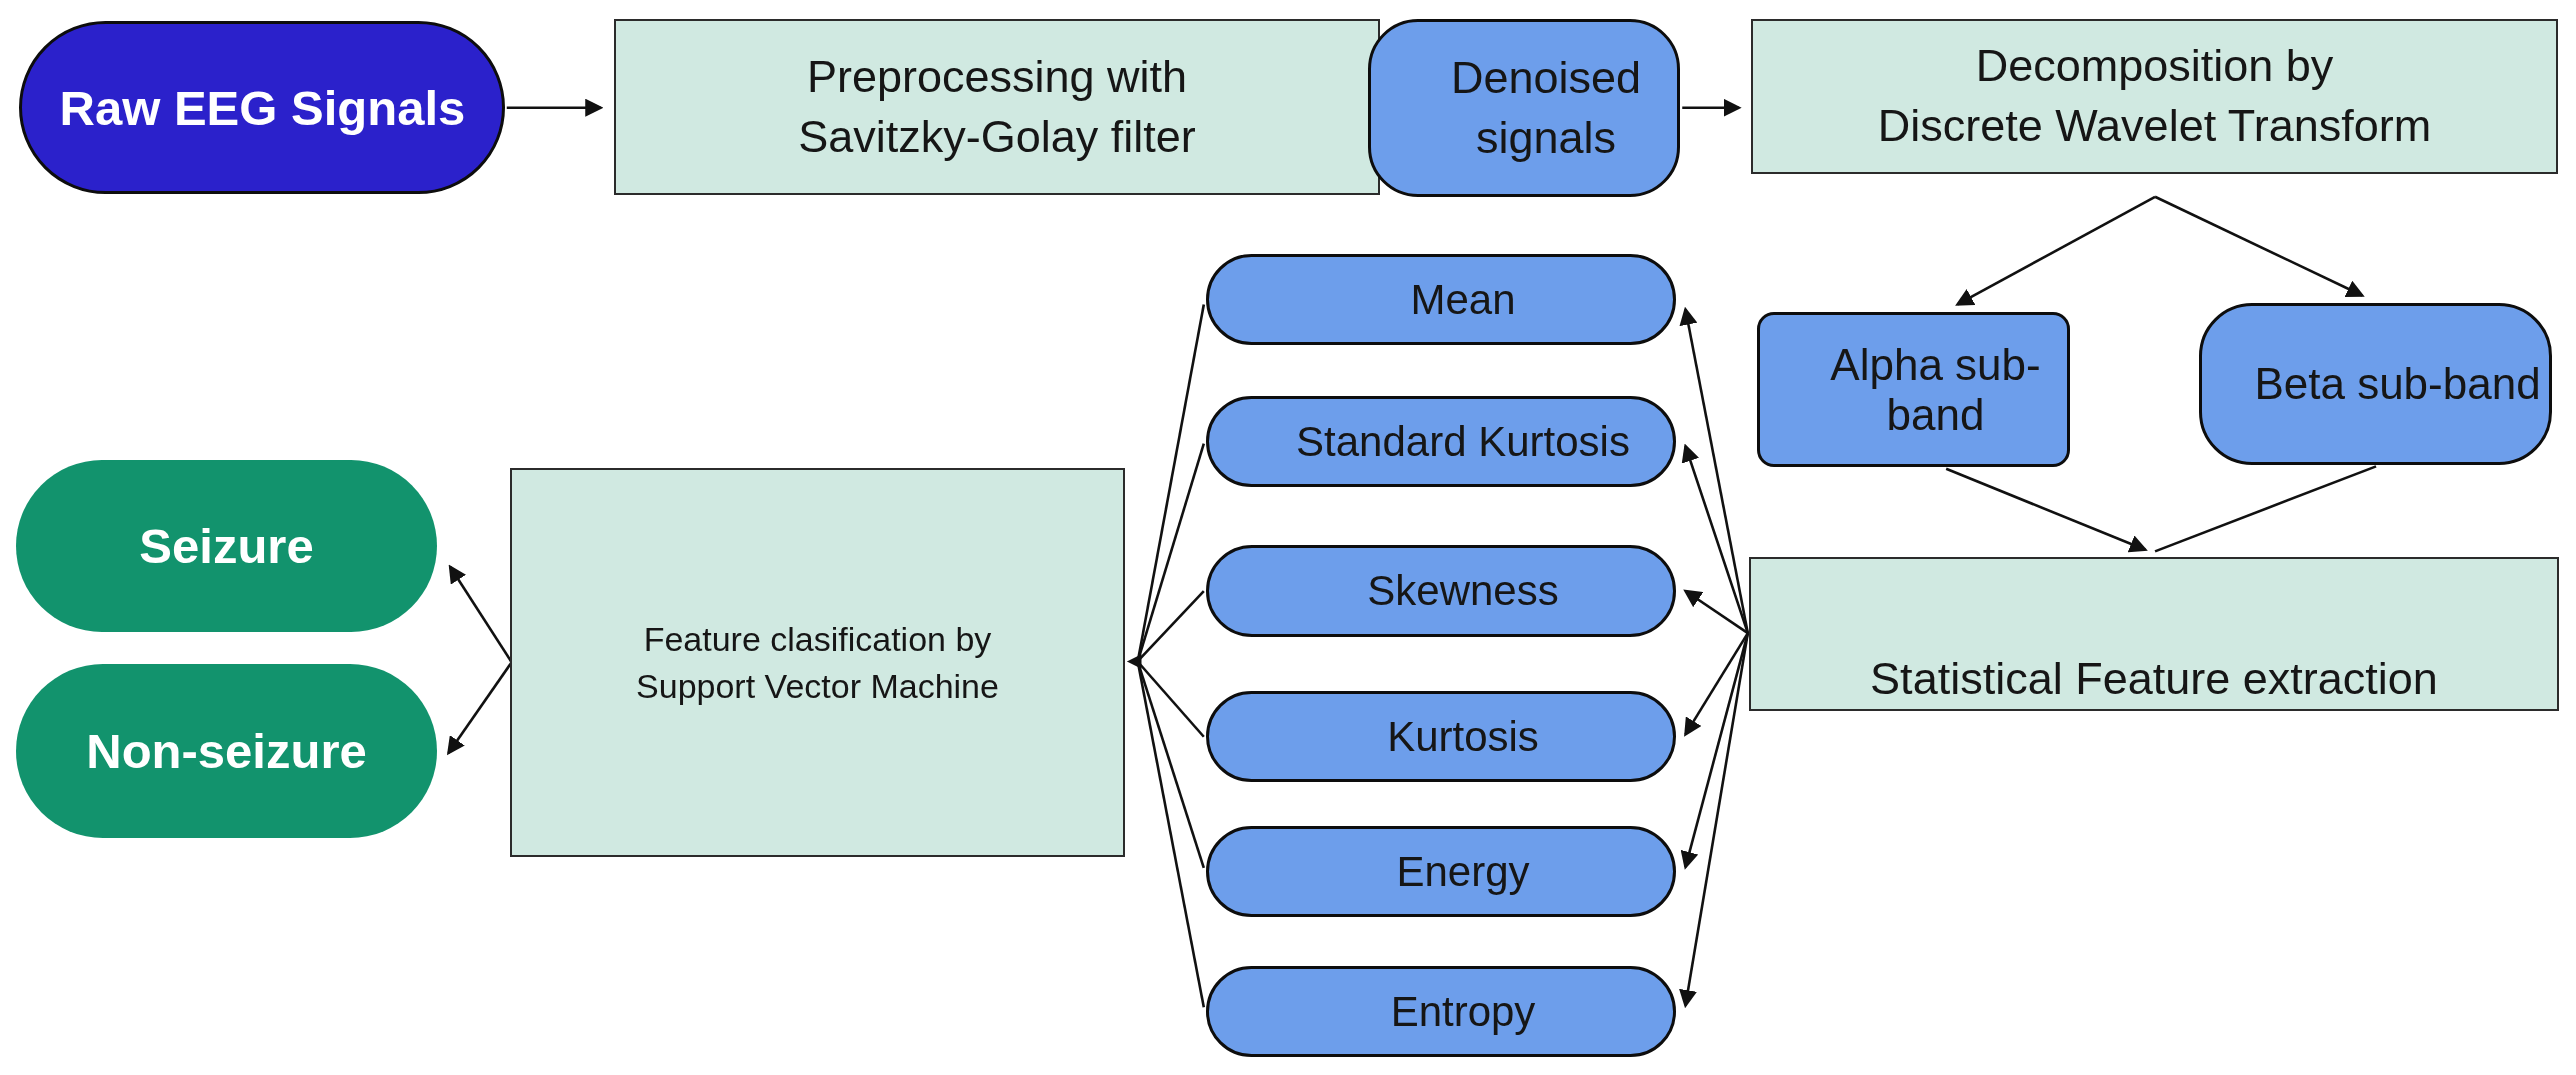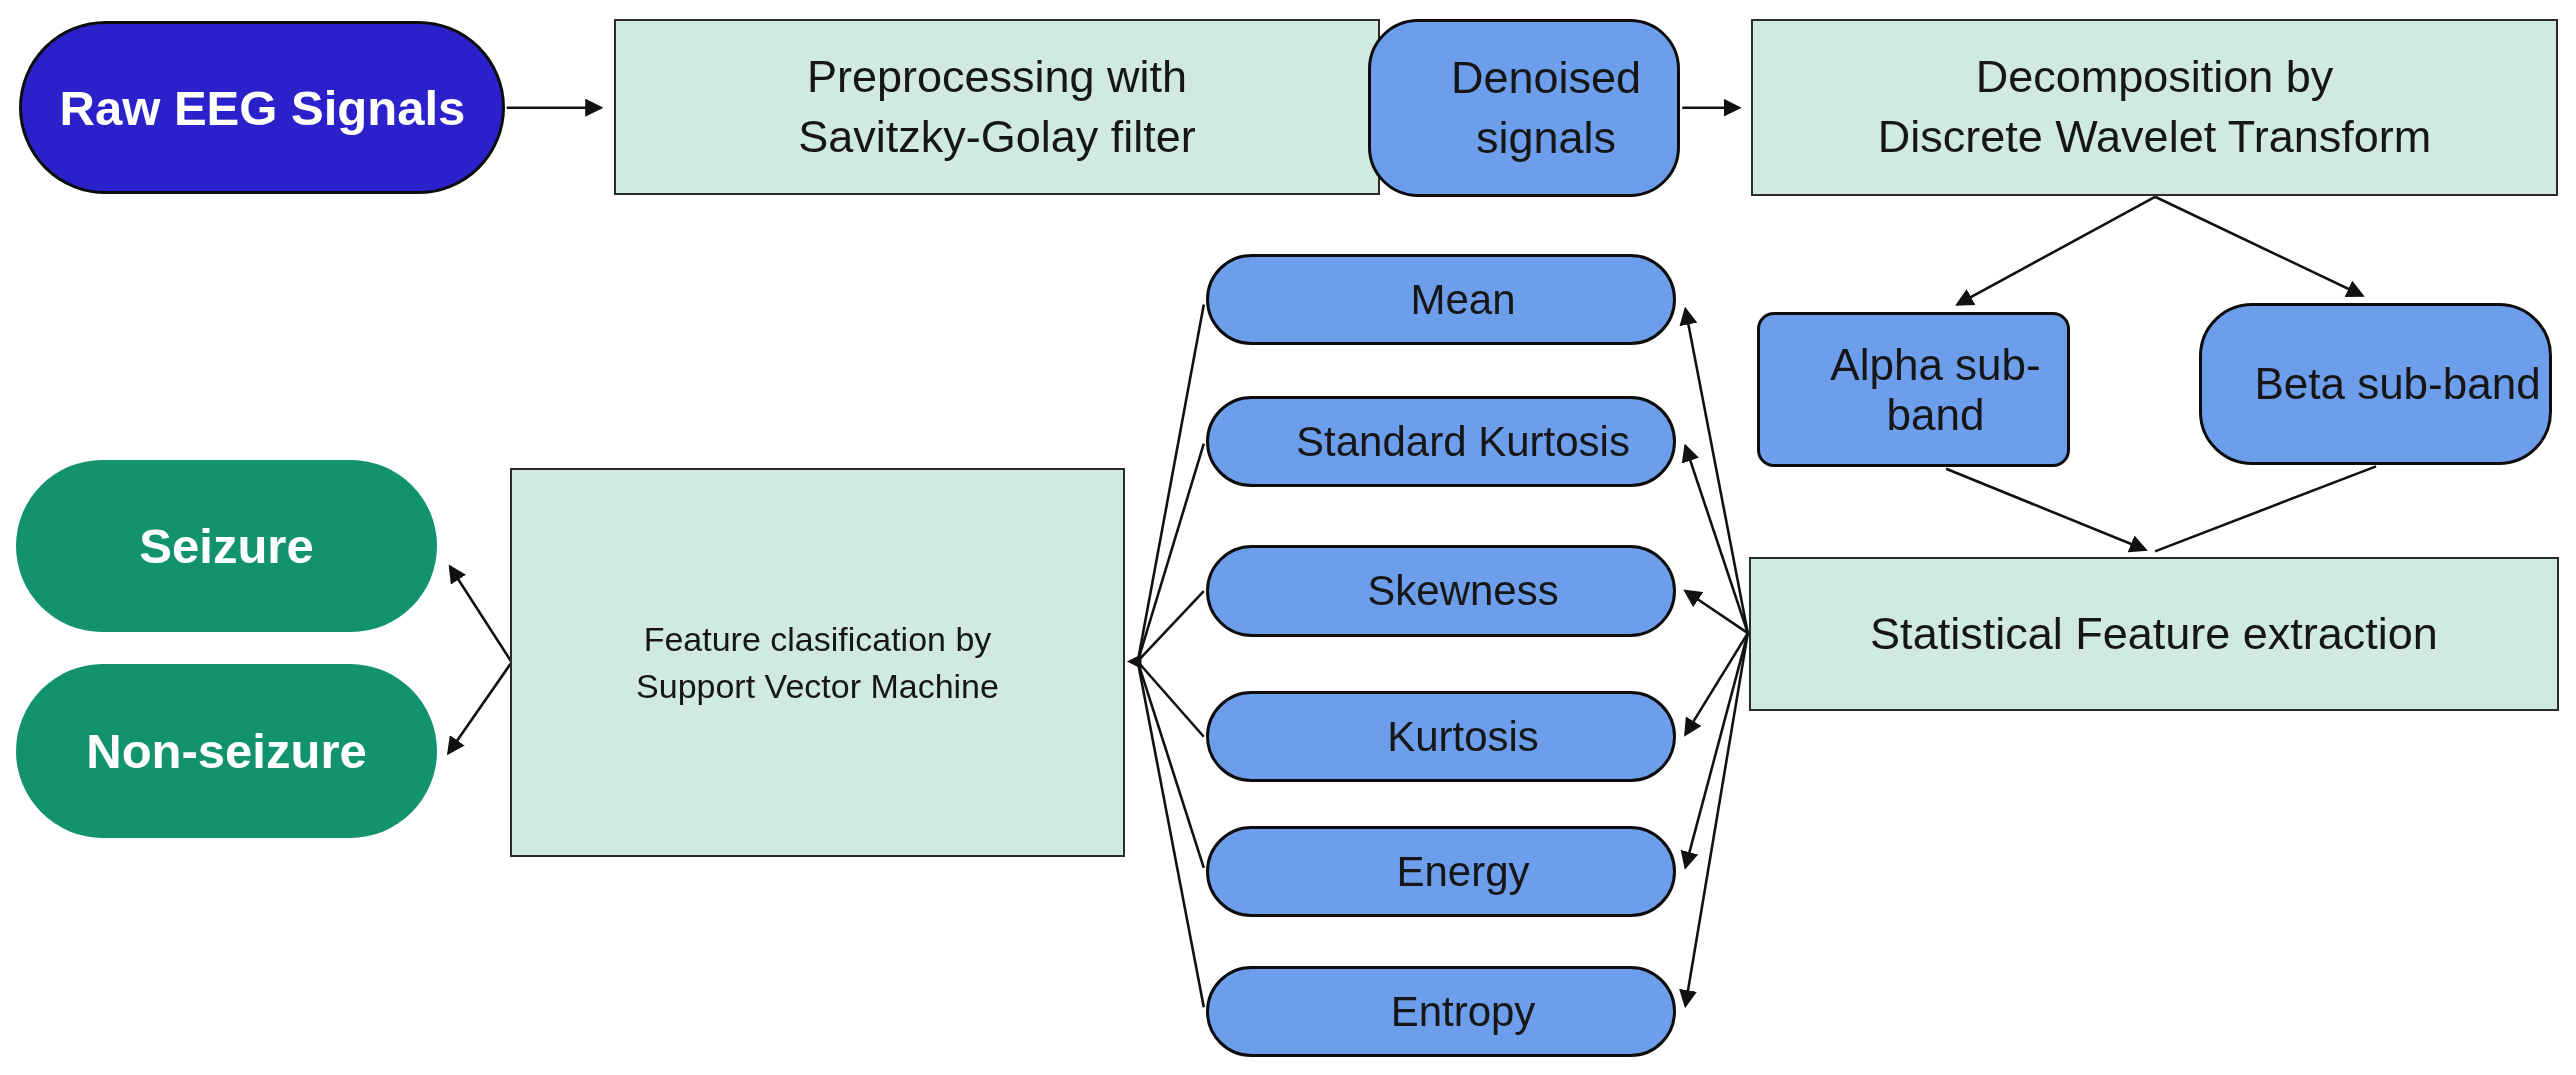--- a/index.html
+++ b/index.html
@@ -101,34 +101,34 @@
   <div class="node rectnode fs56" style="left:614px; top:19.4px; width:766px; height:176px;">
     <span class="line">Preprocessing with</span>
     <span class="line">Savitzky-Golay filter</span>
   </div>
 
   <div class="node bluepill fs56" style="left:1368px; top:19.4px; width:312px; height:178px; border-radius:50px;">
     <span class="line">Denoised</span>
     <span class="line">signals</span>
   </div>
 
-  <div class="node rectnode fs56" style="left:1751px; top:18.6px; width:807px; height:177px;text-align:right;">
+  <div class="node rectnode fs56" style="left:1751px; top:18.6px; width:807px; height:155px;text-align:right;">
     <span class="line">Decomposition by</span>
     <span class="line">Discrete Wavelet Transform</span>
   </div>
 
   <div class="node bluepill fs54" style="left:1757px; top:312px; width:313px; height:155px; border-radius:17px;">
     <span class="line">Alpha sub-band</span>
   </div>
 
   <div class="node bluepill fs54" style="left:2199px; top:303px; width:353px; height:162px; border-radius:53px;">
     <span class="line">Beta sub-band</span>
   </div>
 
-  <div class="node rectnode fs56" style="left:1749px; top:557px; width:810px; height:154px;">
+  <div class="node rectnode fs56" style="left:1749px; top:557px; width:810px; height:154px;justify-content:flex-end;">
     <span class="line">Statistical Feature extraction</span>
   </div>
 
   <div class="node bluepill fs52" style="left:1206px; top:254px; width:470px; height:91px; border-radius:46px;">
     <span class="line">Mean</span>
   </div>
   <div class="node bluepill fs52" style="left:1206px; top:396px; width:470px; height:91px; border-radius:46px;">
     <span class="line">Standard Kurtosis</span>
   </div>
   <div class="node bluepill fs52" style="left:1206px; top:545px; width:470px; height:92px; border-radius:46px;">

